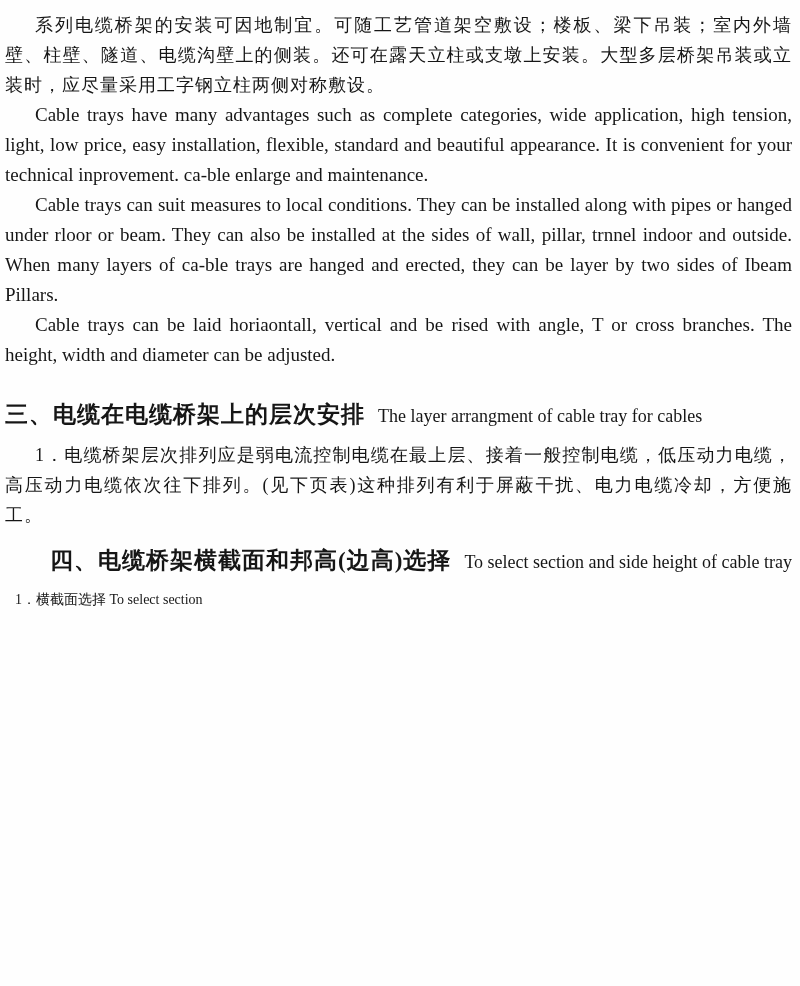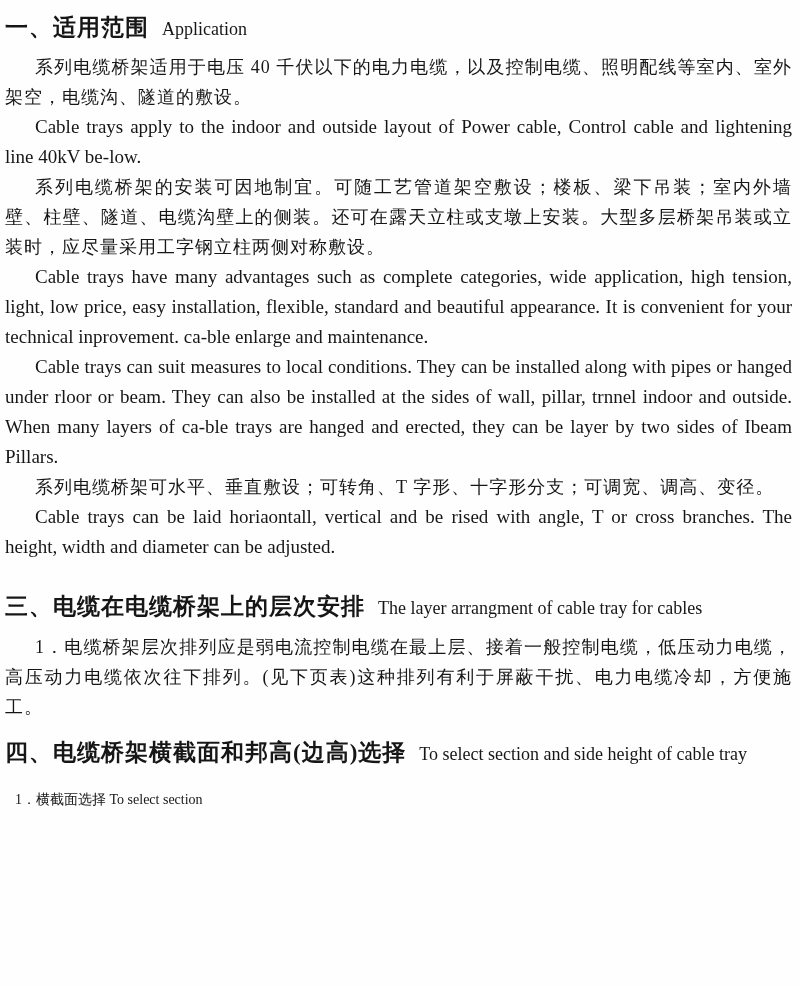--- a/index.html
+++ b/index.html
@@ -26,21 +26,21 @@
     letter-spacing: 1px;
     font-family: "Liberation Serif", "DejaVu Serif", serif;
   }
   .sec-heading .en {
     font-size: 18px;
     margin-left: 7px;
   }
   #sec1 .sec-heading { margin: 0 0 6px 0; }
   #sec2 .sec-heading { margin: 20px 0 6px 0; }
   #sec3 .sec-heading { margin: 26px 0 6px 0; line-height: 36px; }
-  #sec4 .sec-heading { margin: 12px 0 13px 0; line-height: 36px; }
+  #sec4 .sec-heading { margin: 12px 0 5px 0; line-height: 36px; text-align: right; }
   .para {
     margin: 0;
     line-height: 30px;
     text-align: justify;
     text-indent: 30px;
   }
   .para.zh { font-size: 18px; letter-spacing: 1px; }
   .para.en { font-size: 19px; }
   .subitem {
     margin: 0;
@@ -54,34 +54,25 @@
     line-height: 32px;
     padding-left: 38px;
     white-space: nowrap;
   }
 </style>
 </head>
 <body>
 
 <main>
 
-  <section class="section" id="sec1">
-    <h2 class="sec-heading">
-      <span class="zh">一、适用范围</span>
-      <span class="en">Application</span>
-    </h2>
-    <p class="para zh">系列电缆桥架适用于电压 40 千伏以下的电力电缆，以及控制电缆、照明配线等室内、室外架空，电缆沟、隧道的敷设。</p>
-    <p class="para en">Cable trays apply to the indoor and outside layout of Power cable, Control cable and lightening line 40kV be-low.</p>
-  </section>
 
   <section class="section" id="sec2">
     <p class="para zh">系列电缆桥架的安装可因地制宜。可随工艺管道架空敷设；楼板、梁下吊装；室内外墙壁、柱壁、隧道、电缆沟壁上的侧装。还可在露天立柱或支墩上安装。大型多层桥架吊装或立装时，应尽量采用工字钢立柱两侧对称敷设。</p>
     <p class="para en">Cable trays have many advantages such as complete categories, wide application, high tension, light, low price, easy installation, flexible, standard and beautiful appearance. It is convenient for your technical inprovement. ca-ble enlarge and maintenance.</p>
     <p class="para en">Cable trays can suit measures to local conditions. They can be installed along with pipes or hanged under rloor or beam. They can also be installed at the sides of wall, pillar, trnnel indoor and outside. When many layers of ca-ble trays are hanged and erected, they can be layer by two sides of Ibeam Pillars.</p>
-    <p class="para zh">系列电缆桥架可水平、垂直敷设；可转角、T 字形、十字形分支；可调宽、调高、变径。</p>
     <p class="para en">Cable trays can be laid horiaontall, vertical and be rised with angle, T or cross branches. The height, width and diameter can be adjusted.</p>
   </section>
 
   <section class="section" id="sec3">
     <h2 class="sec-heading">
       <span class="zh">三、电缆在电缆桥架上的层次安排</span>
       <span class="en">The layer arrangment of cable tray for cables</span>
     </h2>
     <p class="para zh">1．电缆桥架层次排列应是弱电流控制电缆在最上层、接着一般控制电缆，低压动力电缆，高压动力电缆依次往下排列。(见下页表)这种排列有利于屏蔽干扰、电力电缆冷却，方便施工。</p>
   </section>

